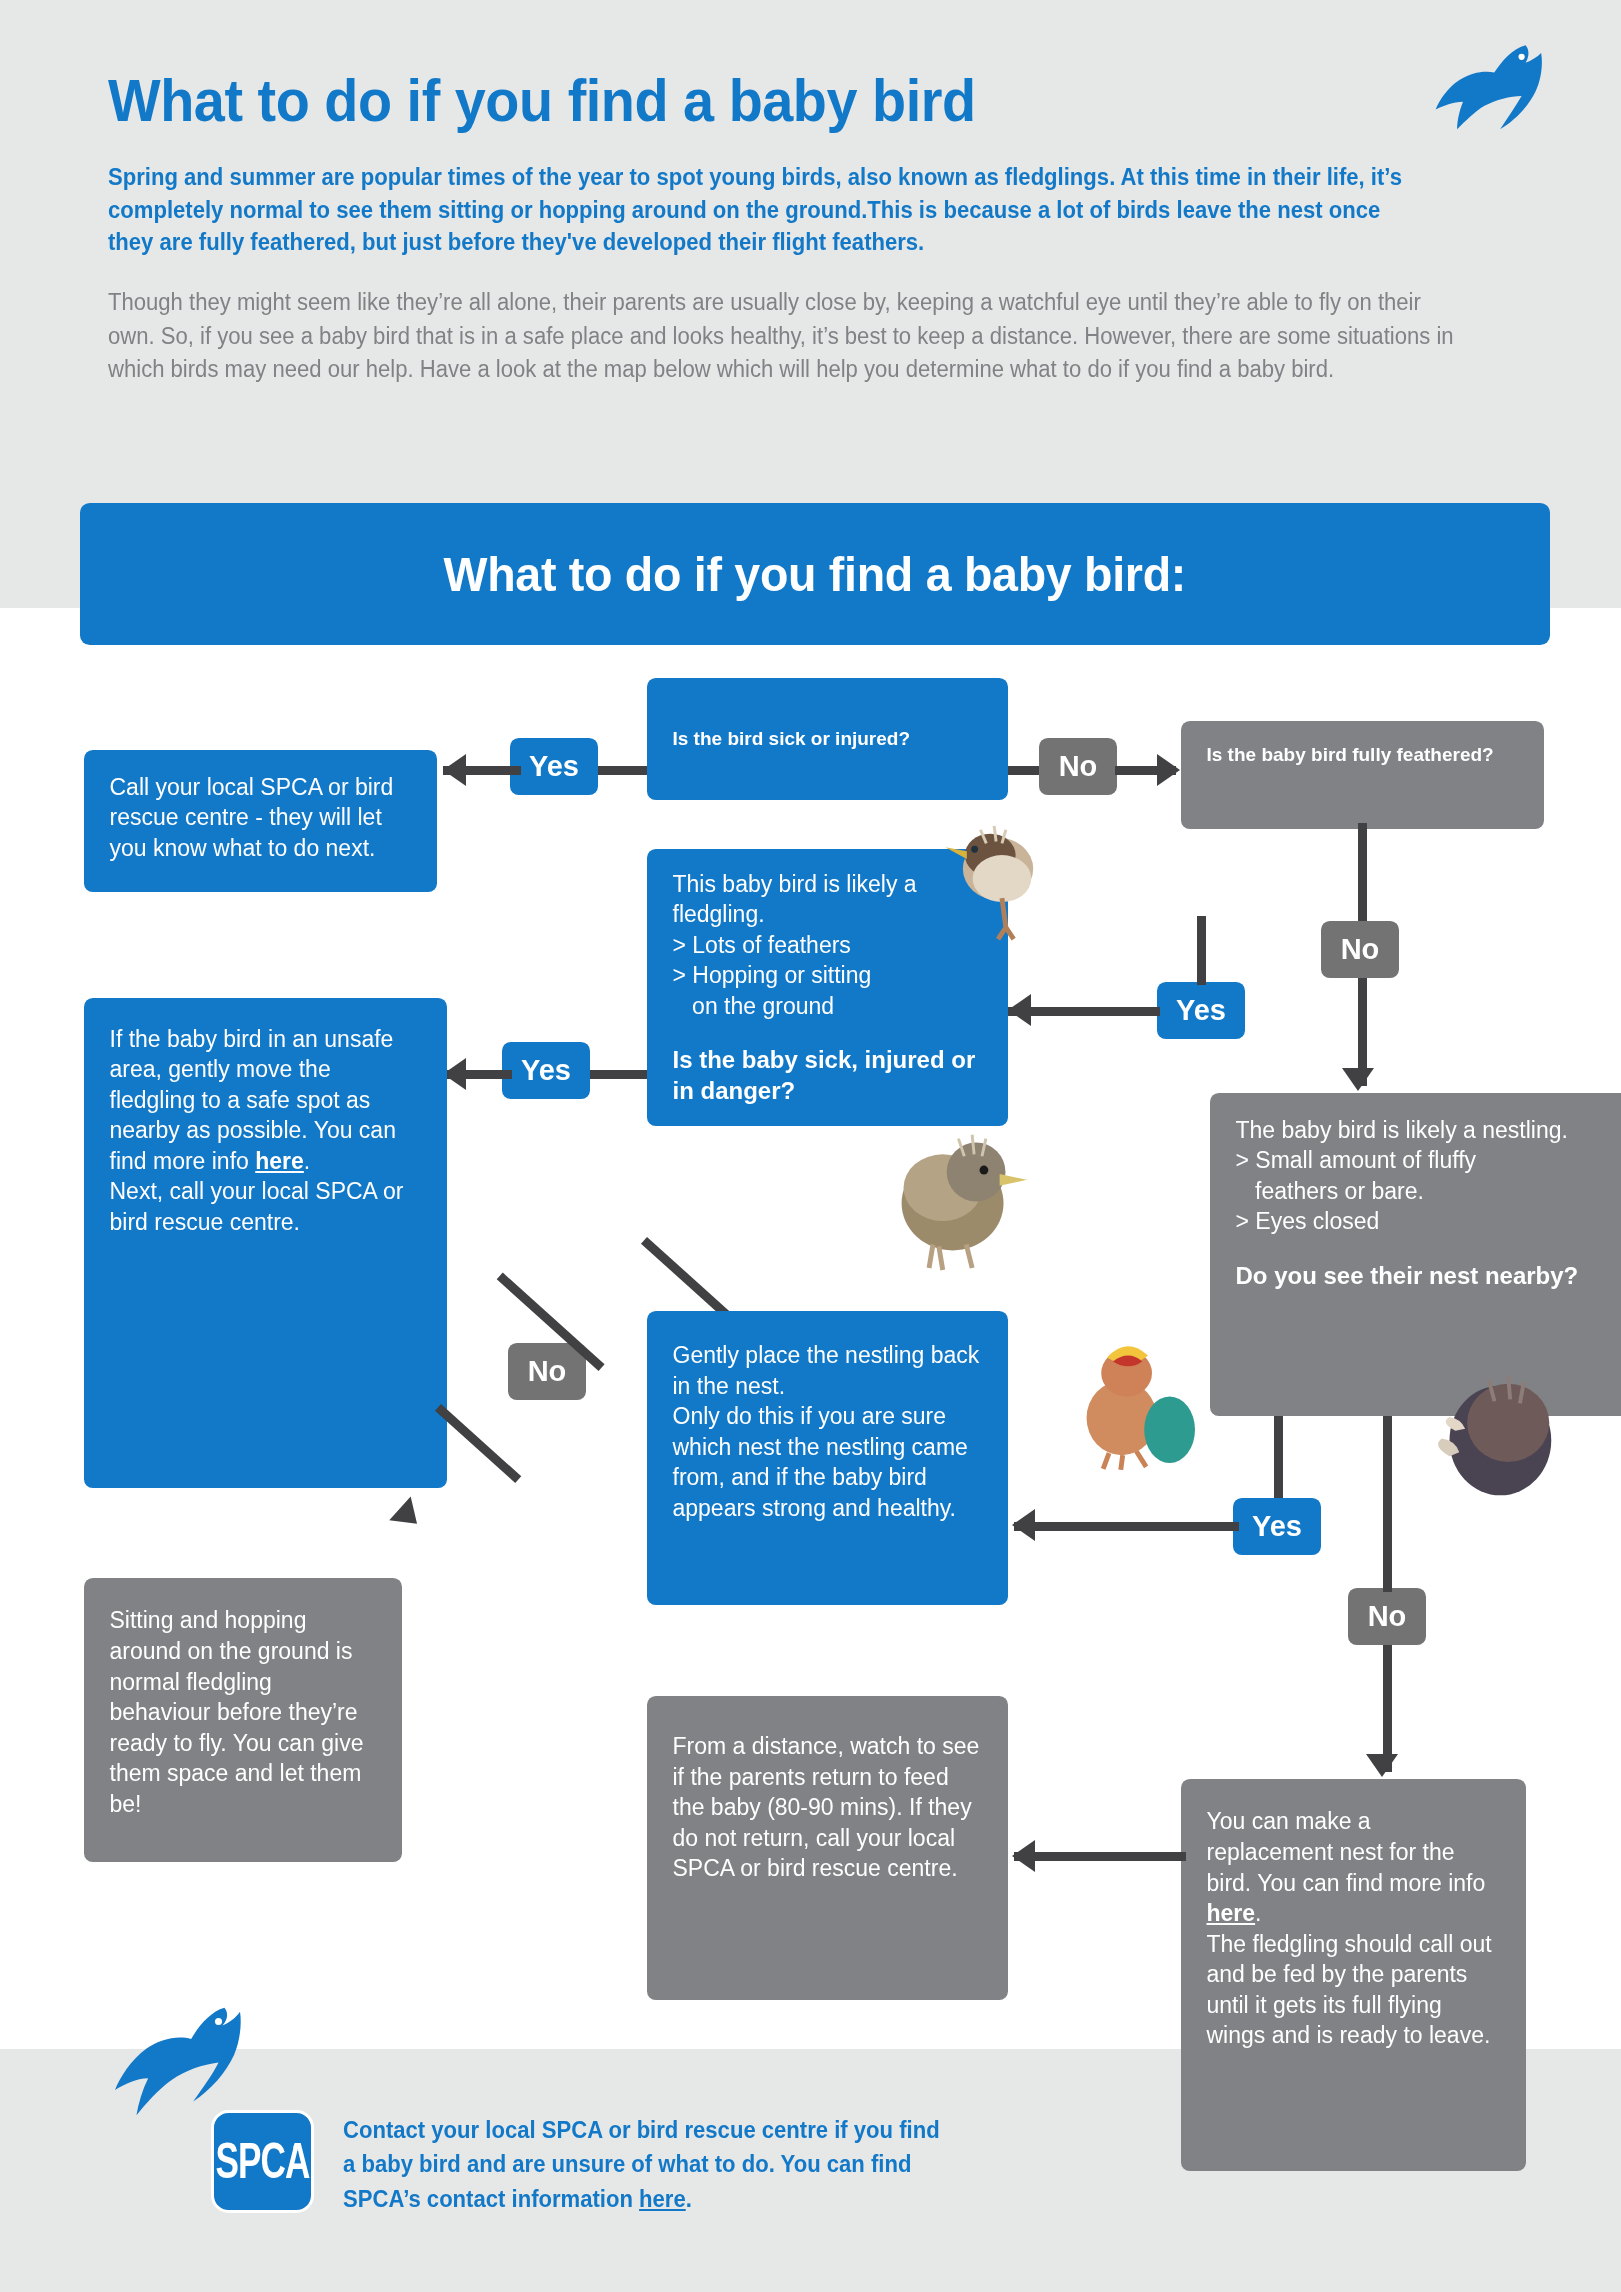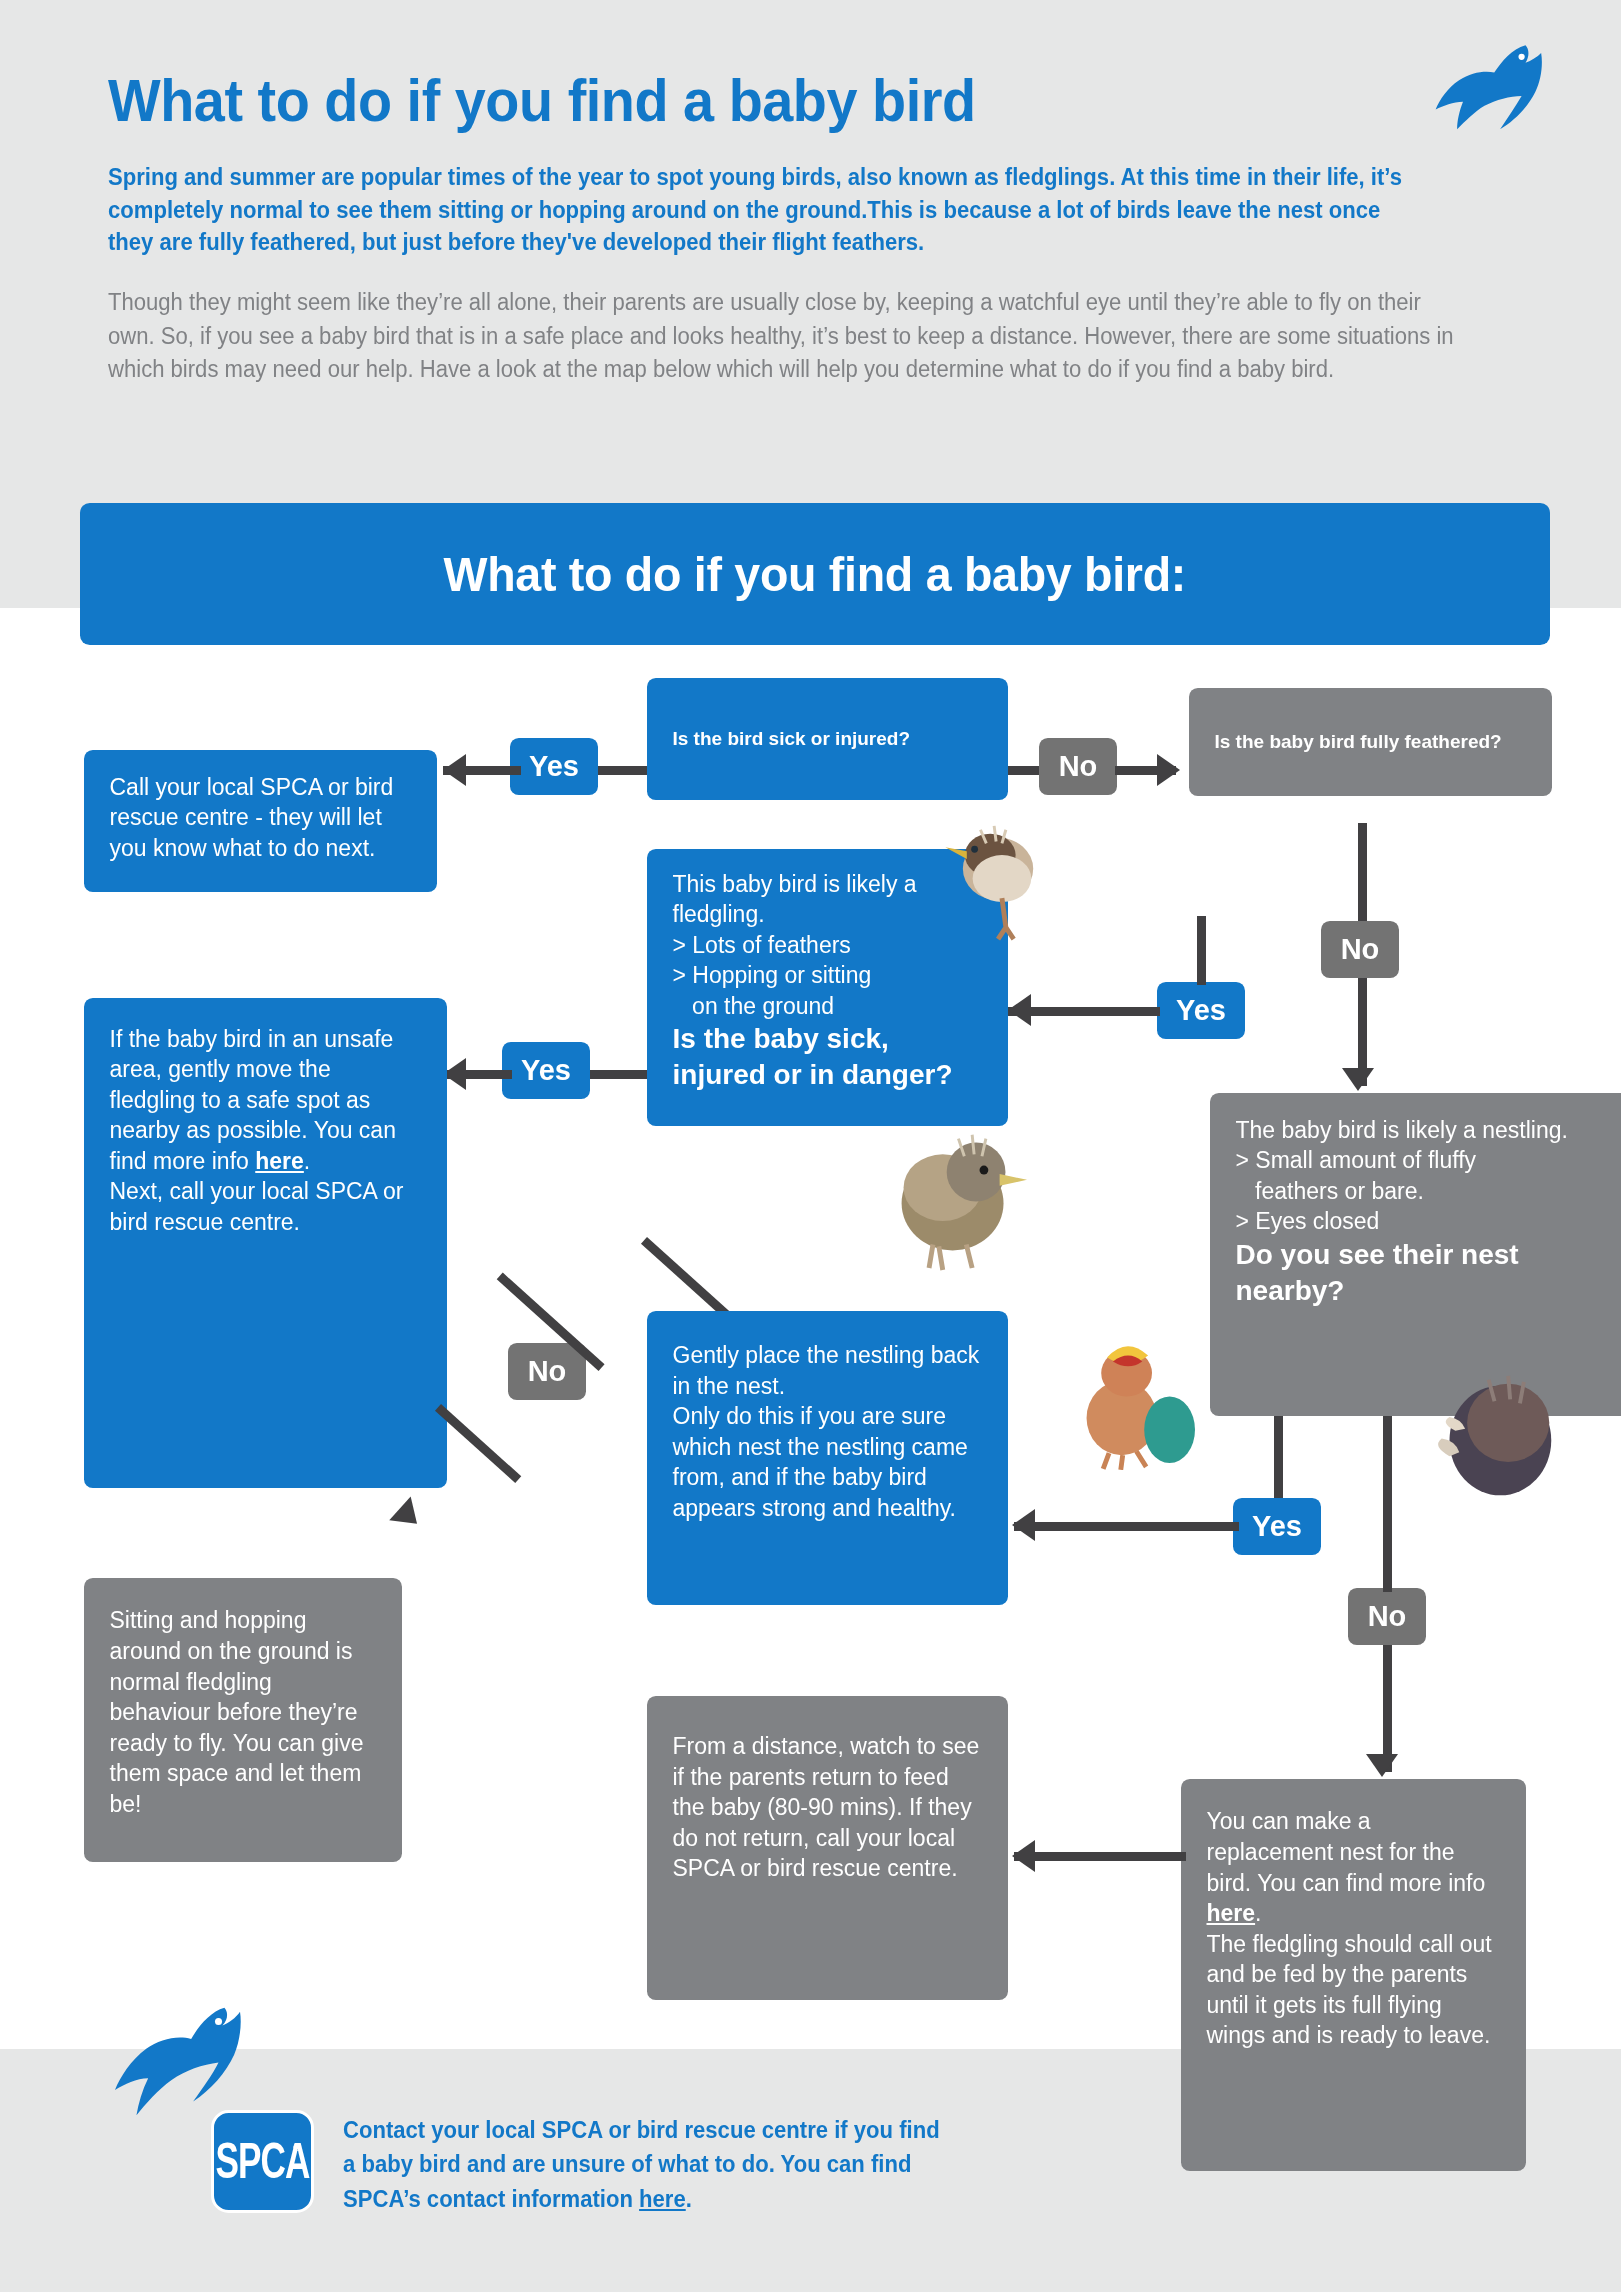--- a/index.html
+++ b/index.html
@@ -90,21 +90,21 @@
     border-radius: 8.8px;
     color: #ffffff;
     padding: 21.6px 25.5px;
     line-height: 1.33;
     font-size: 23px;
   }
   .node.blue { background: #1278c8; }
   .node.grey { background: #808285; }
   .node.q  { font-weight: bold; font-size: 19px; line-height: 1.3; }
 
-  .node .q-line { font-weight: bold; font-size: 28px; line-height: 1.28; display:block; margin-top: 0;}
+  .node .q-line { font-weight: bold; font-size: 24px; line-height: 1.28; display:block; margin-top: 24px;}
   .node .bullet { display: block; padding-left: 19.6px; text-indent: -19.6px; }
   .node .para { display: block; }
   .lnk { font-weight: bold; text-decoration: underline; }
 
   
   .pill {
     position: absolute;
     border-radius: 8.8px;
     color: #ffffff;
     font-weight: bold;
@@ -211,21 +211,21 @@
     <span>Call your local SPCA or bird rescue centre - they will let you know what to do next.</span>
   </div>
 
   <div class="conn h-line" style="left:1008px; top:766px; width:37px;"></div>
   <div class="pill no" style="left:1039px; top:738px; width:78px;">
     <span>No</span>
   </div>
   <div class="conn h-line" style="left:1115px; top:766px; width:61px;"></div>
   <div class="arrow-right" style="left:1157px; top:754px;"></div>
 
-  <div class="node grey q" style="left:1181px; top:688px; width:363px; height:108px; display:flex; align-items:center;margin-left:8px;">
+  <div class="node grey q" style="left:1181px; top:721px; width:363px; height:108px; display:flex; align-items:flex-start;">
     <span style="white-space:pre-line">Is the baby bird fully feathered?</span>
   </div>
 
   <div class="conn v-line" style="left:1358px; top:823px; height:93px;"></div>
   <div class="pill yes" style="left:1157px; top:982px; width:88px;">
     <span>Yes</span>
   </div>
   <div class="conn v-line" style="left:1197px; top:916px; height:69px;"></div>
   <div class="conn h-line" style="left:1008px; top:1007px; width:152px;"></div>
   <div class="arrow-left" style="left:1008px; top:994px;"></div>

